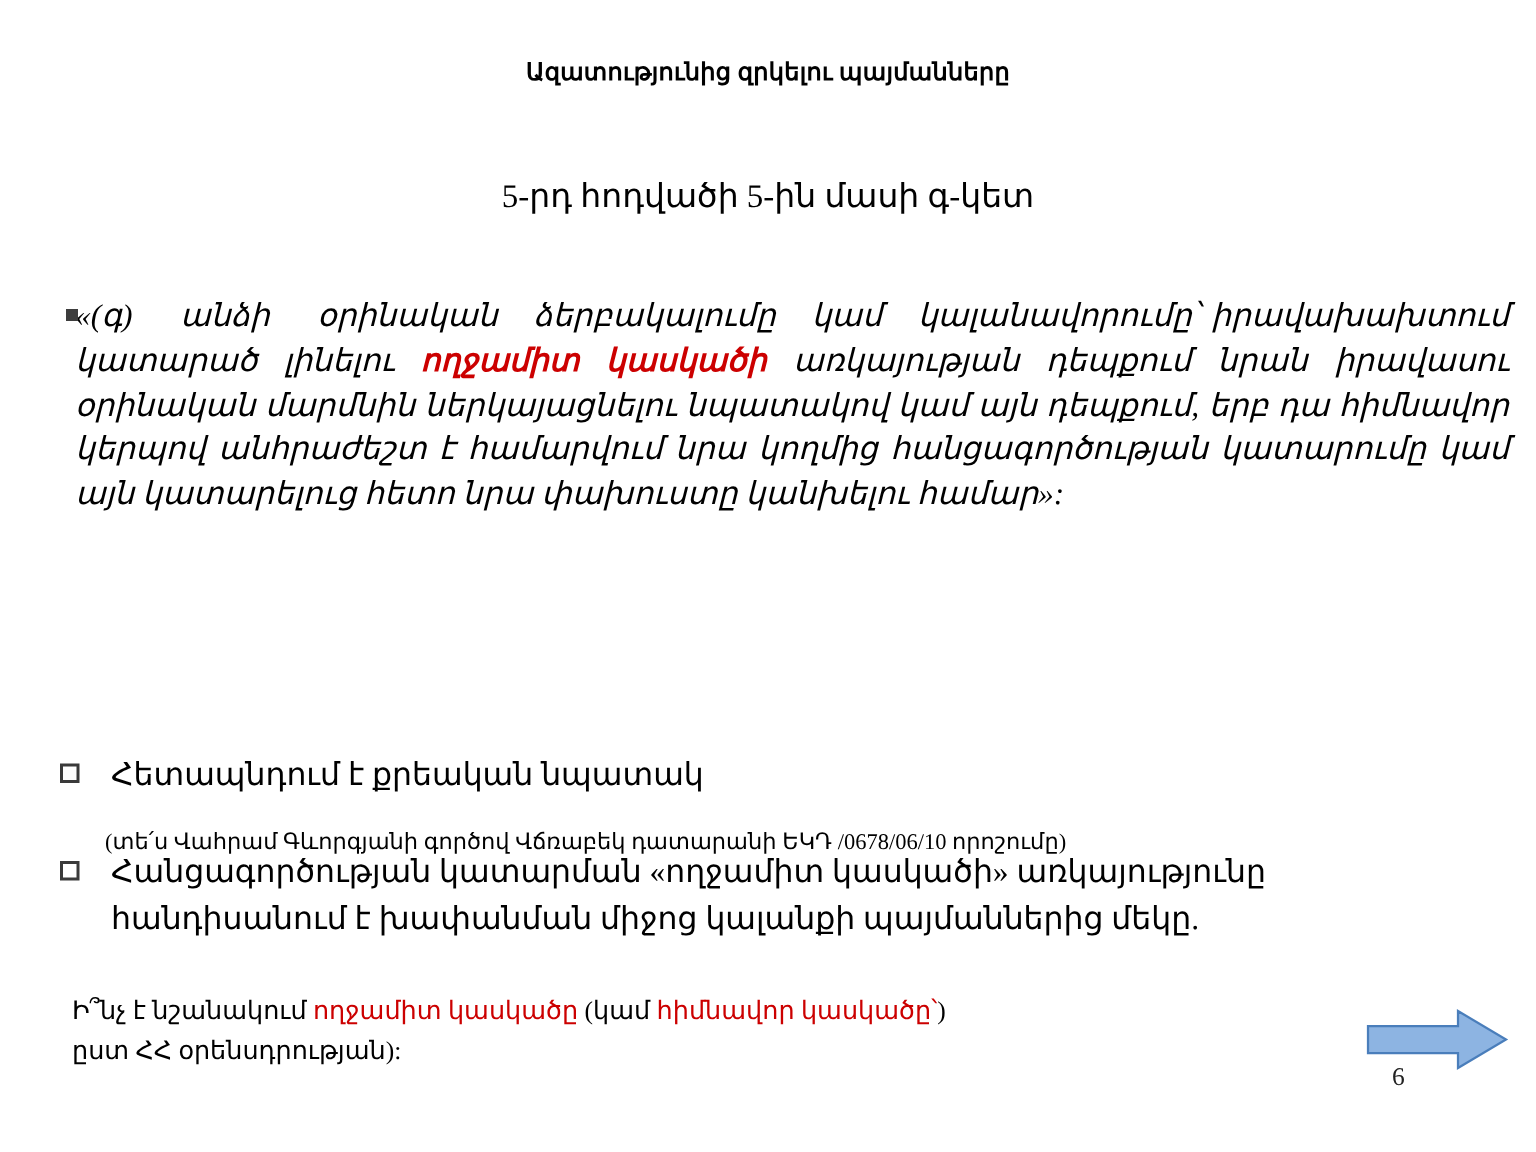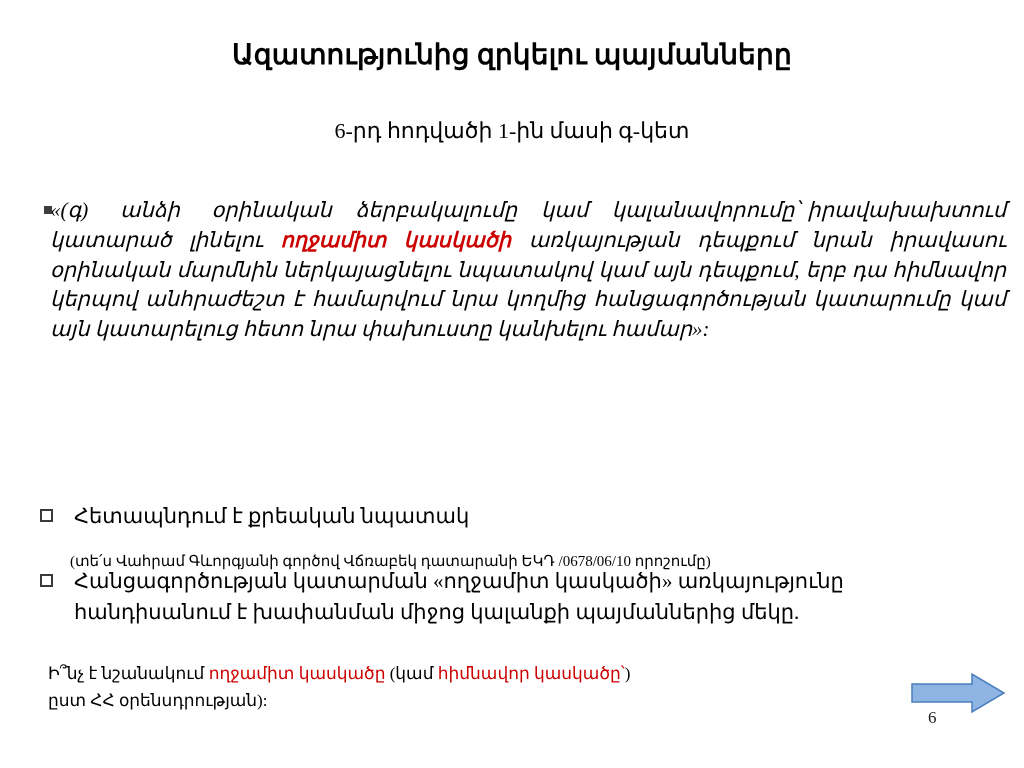--- a/index.html
+++ b/index.html
@@ -22,21 +22,21 @@
     box-sizing: border-box;
   }
   .title {
     position: absolute;
     top: 38px;
     left: 0;
     width: 1024px;
     text-align: center;
     font-family: "Liberation Serif", serif;
     font-weight: bold;
-    font-size: 28px;
+    font-size: 16px;
     letter-spacing: 0.2px;
   }
   .subtitle {
     position: absolute;
     top: 118px;
     left: 0;
     width: 1024px;
     text-align: center;
     font-size: 22px;
   }
@@ -128,21 +128,21 @@
     color: #222222;
   }
 </style>
 </head>
 <body>
 
 <div class="slide">
 
   <div class="title">Ազատությունից զրկելու պայմանները</div>
 
-  <div class="subtitle">6-րդ հոդվածի 1-ին մասի գ-կետ</div>
+  <div class="subtitle">5-րդ հոդվածի 5-ին մասի գ-կետ</div>
 
   <div class="quote-block">
     <span class="bullet-square"></span>
     <div class="quote-text">
       <span>«(գ)&nbsp;&nbsp;&nbsp; անձի&nbsp;&nbsp;&nbsp; օրինական&nbsp;&nbsp; ձերբակալումը&nbsp;&nbsp; կամ&nbsp;&nbsp; կալանավորումը՝ իրավախախտում կատարած լինելու </span><span class="red">ողջամիտ կասկածի</span><span> առկայության դեպքում նրան իրավասու օրինական մարմնին ներկայացնելու նպատակով կամ այն դեպքում, երբ դա հիմնավոր կերպով անհրաժեշտ է համարվում նրա կողմից հանցագործության կատարումը կամ այն կատարելուց հետո նրա փախուստը կանխելու համար»:</span>
     </div>
   </div>
 
   <div class="checks">
     <div class="check-row">

